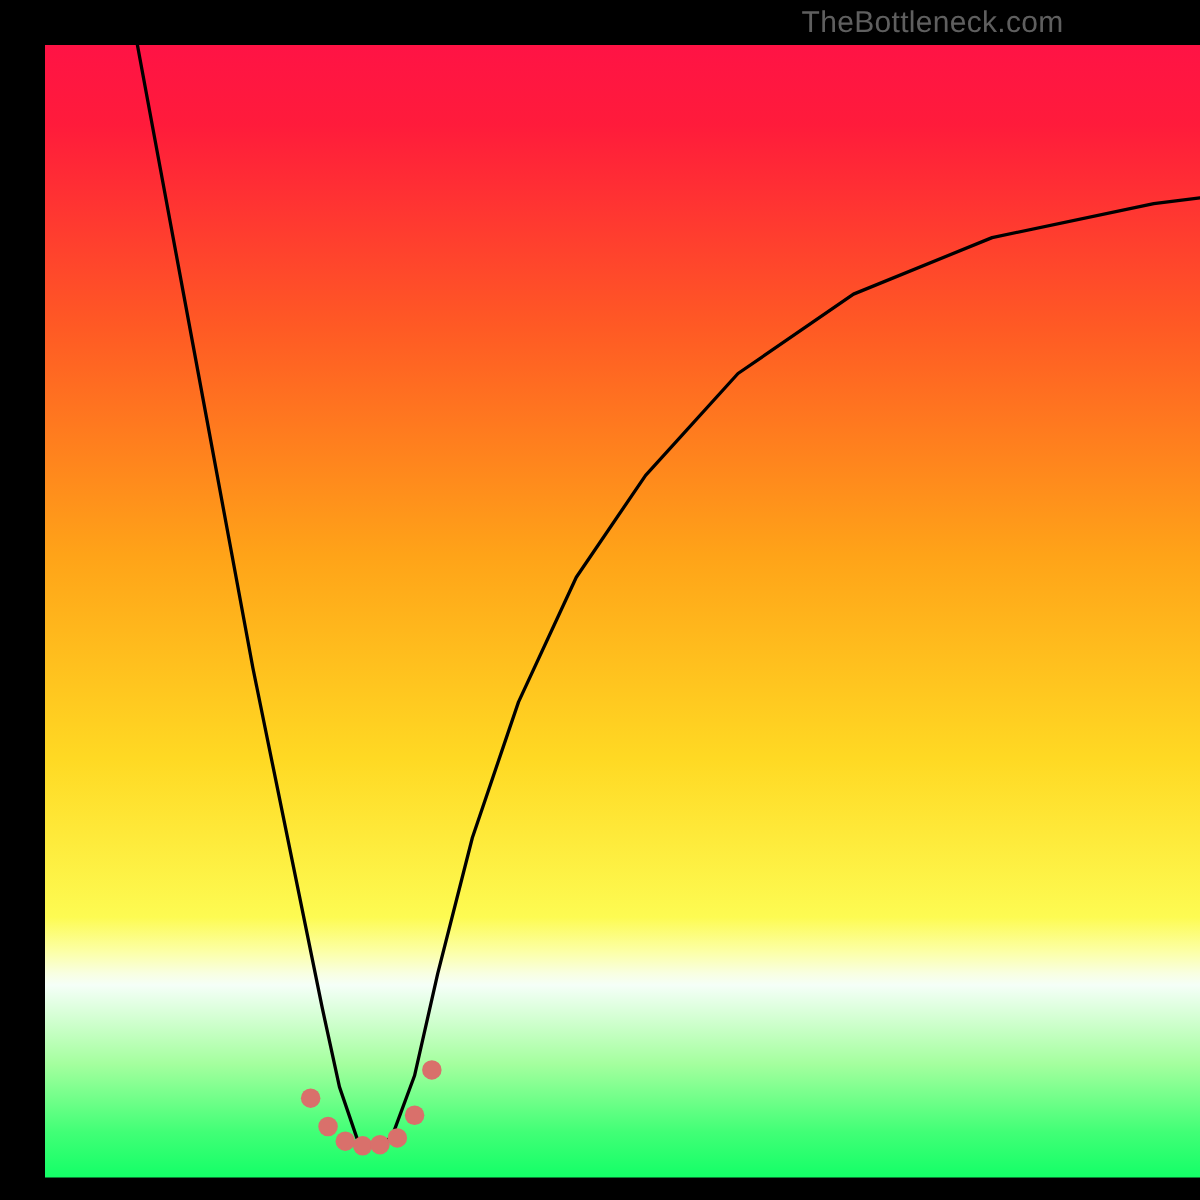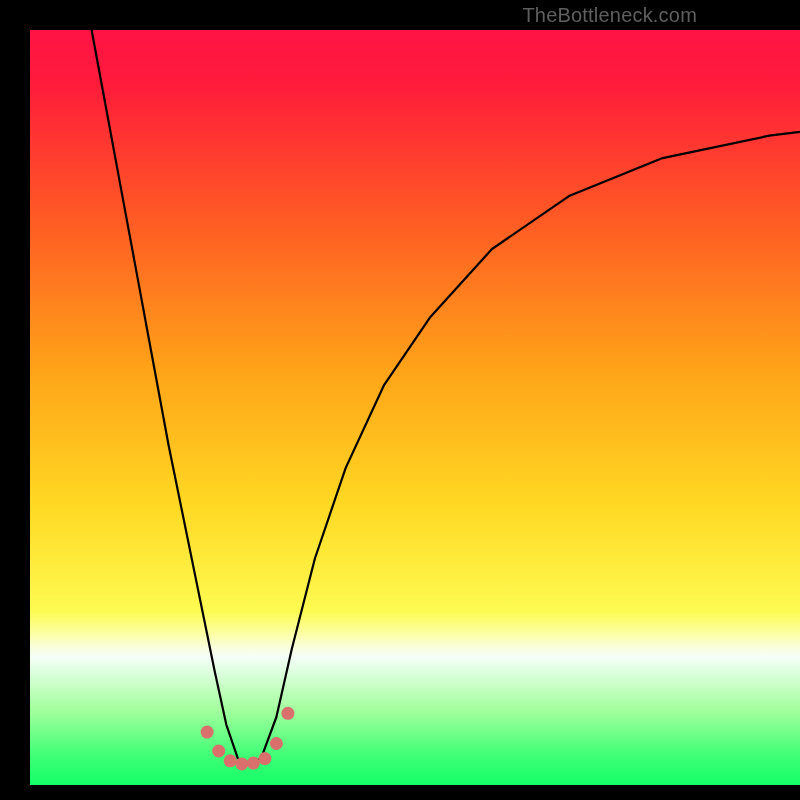--- a/index.html
+++ b/index.html
@@ -9,20 +9,21 @@
     height: 800px;
     background: #000;
     overflow: hidden;
     font-family: Arial, Helvetica, sans-serif;
   }
   .stage {
     position: relative;
     width: 707px;
     height: 800px;
     background: #000;
+    padding-left: 12px;
   }
   .watermark {
     position: absolute;
     top: 4px;
     right: 10px;
     font-size: 20px;
     font-weight: 500;
     color: #5f5f5f;
     letter-spacing: 0.2px;
     z-index: 10;

